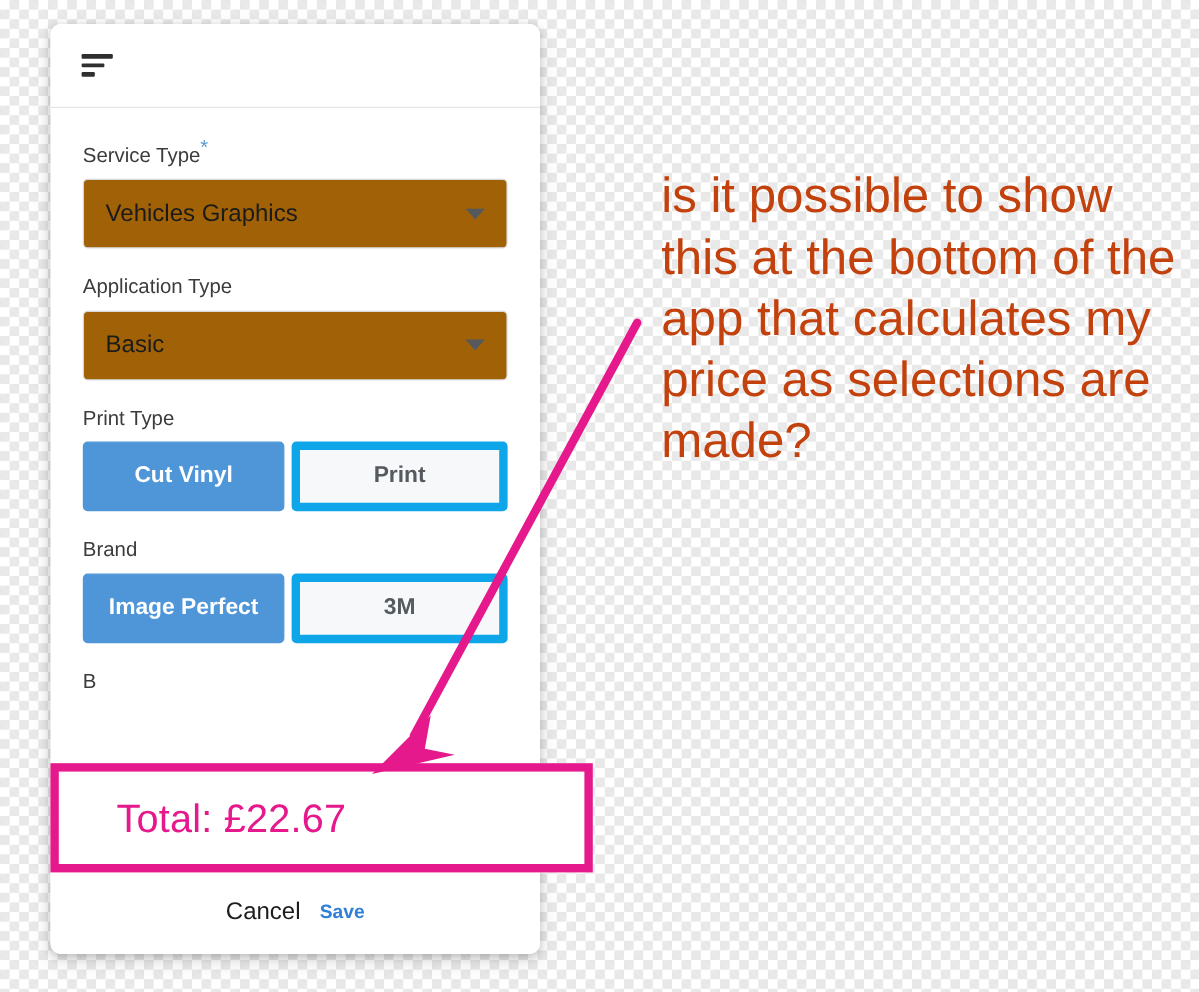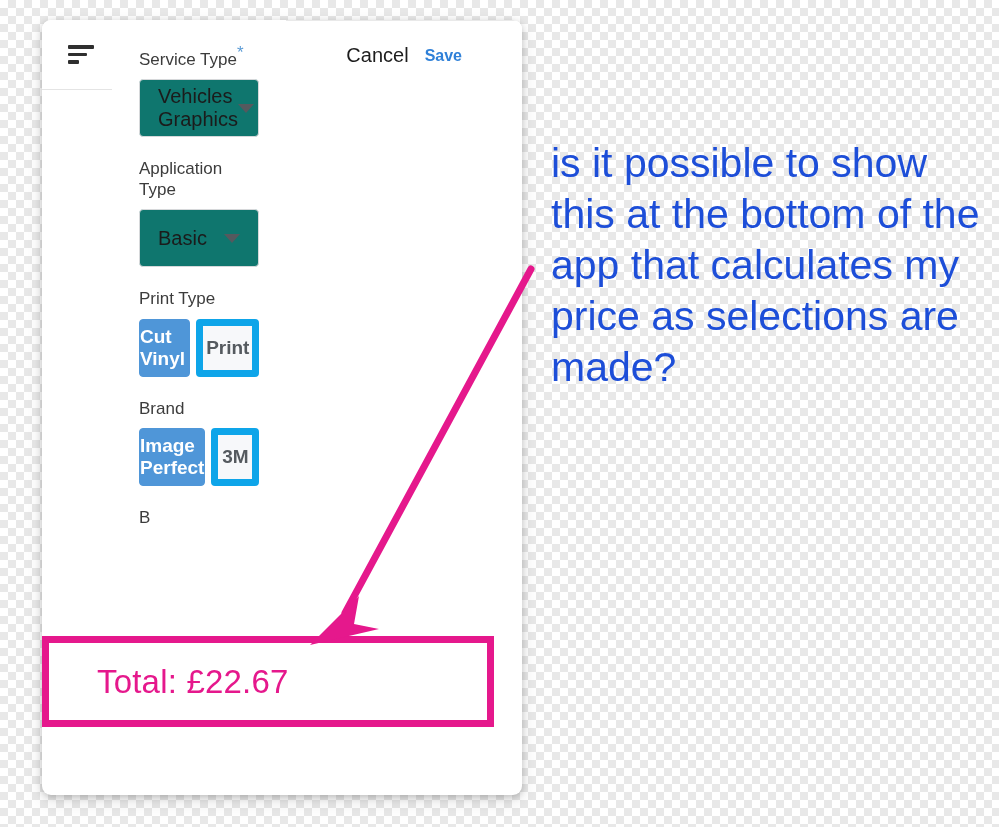--- a/index.html
+++ b/index.html
@@ -19,28 +19,28 @@
       linear-gradient(45deg, #e8e8e8 25%, transparent 25%, transparent 75%, #e8e8e8 75%);
     background-size: 16px 16px;
     background-position: 0 0, 8px 8px;
   }
 
   
   #app-card {
     position: absolute;
     left: 42px;
     top: 20px;
-    width: 480px;
+    width: 408px;
     height: 775px;
     background: #ffffff;
     border-radius: 9px;
     box-shadow: 0 2px 7px rgba(0,0,0,0.20), 0 6px 20px rgba(0,0,0,0.10);
     overflow: hidden;
     display: flex;
-    flex-direction: row;
+    flex-direction: column;
   }
 
   
   #app-header {
     height: 70px;
     flex: 0 0 70px;
     border-bottom: 1px solid #e4e4e4;
     display: flex;
     align-items: center;
     padding-left: 26px;
@@ -87,21 +87,21 @@
     color: #5b9bd5;
     font-size: 17px;
     vertical-align: super;
     line-height: 0;
   }
 
   .select-box {
     height: 58px;
     border: 1px solid #d6d8da;
     border-radius: 4px;
-    background: #0f766e;
+    background: #a16207;
     display: flex;
     align-items: center;
     justify-content: space-between;
     padding: 0 16px 0 18px;
     box-sizing: border-box;
     cursor: pointer;
   }
   .select-value {
     font-size: 20px;
     color: #1b1b1b;
@@ -212,21 +212,21 @@
   }
 
   
   #annotation-text {
     position: absolute;
     left: 551px;
     top: 138px;
     width: 430px;
     font-size: 41px;
     line-height: 51px;
-    color: #1d4ed8;
+    color: #c2410c;
     z-index: 20;
   }
 </style>
 </head>
 <body>
 
 <div id="app-card">
 
   <div id="app-header">
     <div id="sort-icon">

